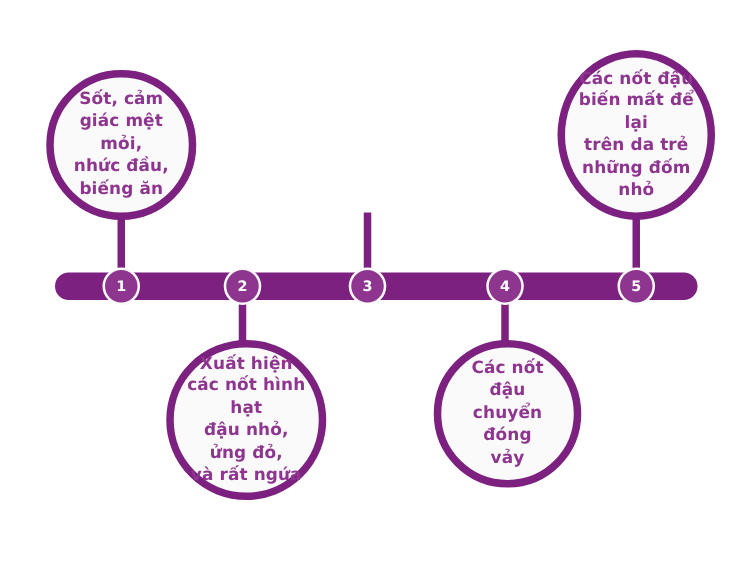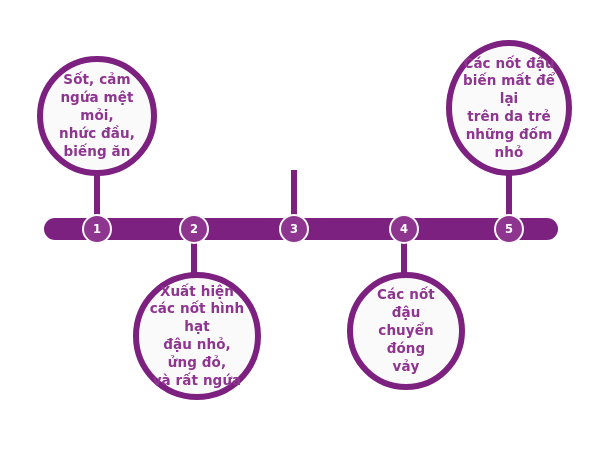--- a/index.html
+++ b/index.html
@@ -93,21 +93,21 @@
   <div class="timeline-bar"></div>
 
   <div class="stem" style="left:94px;  top:170px; height:56px;"></div>
   <div class="stem" style="left:191px; top:232px; height:46px;"></div>
   <div class="stem" style="left:291px; top:170px; height:56px;"></div>
   <div class="stem" style="left:401px; top:232px; height:46px;"></div>
   <div class="stem" style="left:506px; top:170px; height:56px;"></div>
 
   <div class="node node-1">
     <span class="node-text">Sốt, cảm
-ngứa mệt mỏi,
+giác mệt mỏi,
 nhức đầu,
 biếng ăn</span>
   </div>
 
   <div class="node node-2">
     <span class="node-text">Xuất hiện
 các nốt hình hạt
 đậu nhỏ, ửng đỏ,
 và rất ngứa</span>
   </div>

